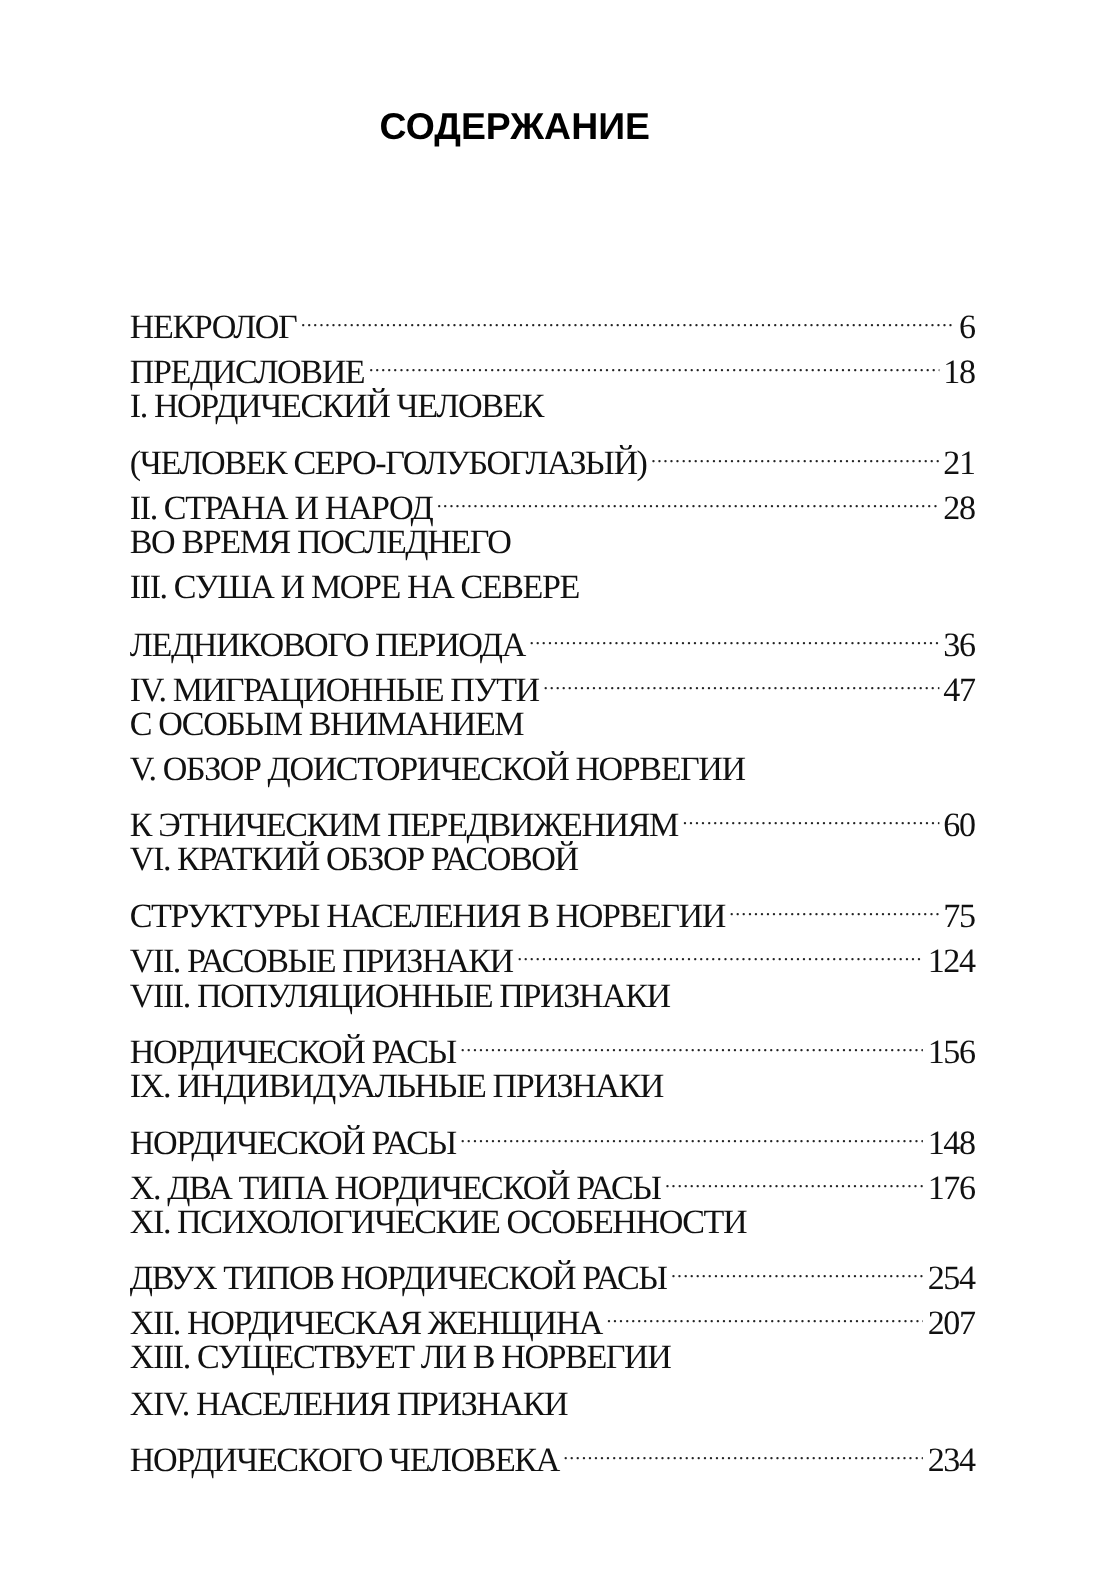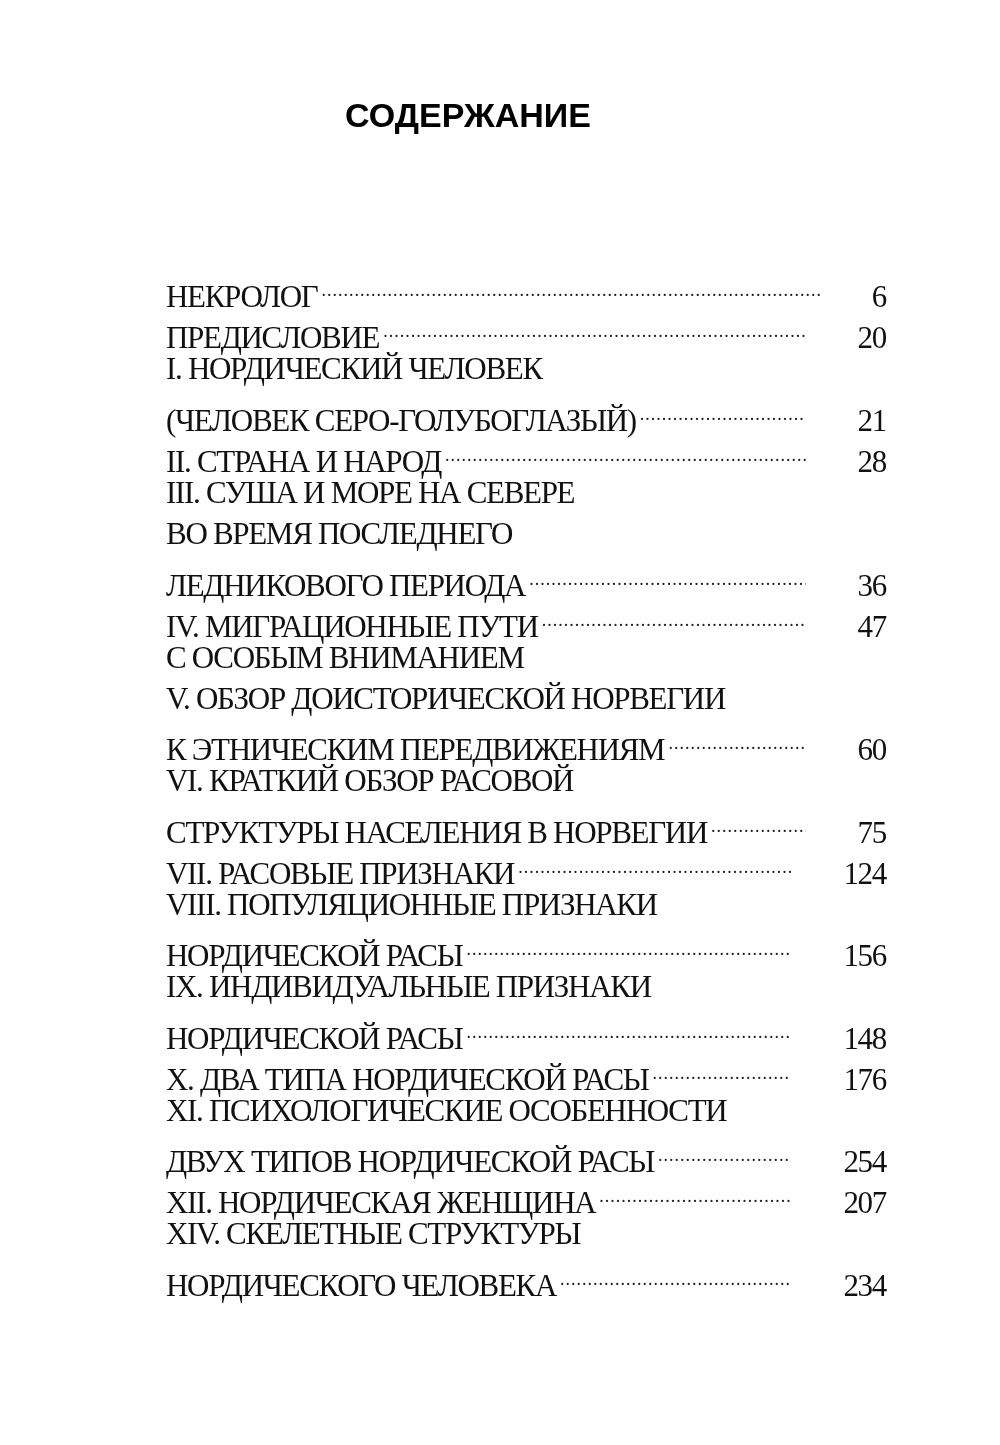--- a/index.html
+++ b/index.html
@@ -18,40 +18,40 @@
   .last .txt { flex: 0 0 auto; display: inline-block; }
   .leader {
     flex: 1 1 auto; overflow: hidden; margin: 0 4px; height: 41.2px; position: relative;
   }
   .leader::after {
     content: "..................................................................................................................................................................................................................";
     position: absolute; left: 0; bottom: 8px; font-size: 18px; line-height: 18px; letter-spacing: 1px; color: #222;
     white-space: nowrap;
   }
   .page { flex: 0 0 auto; text-align: right; }
-  .cond { font-stretch: condensed; letter-spacing: -1.3px; margin-left: 48px; }
+  .cond { font-stretch: condensed; letter-spacing: -1.3px; }
 </style>
 </head>
 <body>
 
 <div class="title">СОДЕРЖАНИЕ</div>
 
 <div class="toc">
   <div class="entry">
     <div class="last">
         <span class="txt cond">НЕКРОЛОГ</span>
         <span class="leader"></span>
         <span class="page cond">6</span>
       </div>
   </div>
   <div class="entry">
     <div class="last">
         <span class="txt cond">ПРЕДИСЛОВИЕ</span>
         <span class="leader"></span>
-        <span class="page cond">20</span>
+        <span class="page cond">18</span>
       </div>
   </div>
   <div class="entry">
     <div class="last">
         <span class="txt cond">I. НОРДИЧЕСКИЙ ЧЕЛОВЕК</span>
       </div>
     <div class="last">
         <span class="txt cond">(ЧЕЛОВЕК СЕРО-ГОЛУБОГЛАЗЫЙ)</span>
         <span class="leader"></span>
         <span class="page cond">21</span>
@@ -59,24 +59,24 @@
   </div>
   <div class="entry">
     <div class="last">
         <span class="txt cond">II. СТРАНА И НАРОД</span>
         <span class="leader"></span>
         <span class="page cond">28</span>
       </div>
   </div>
   <div class="entry">
     <div class="last">
-        <span class="txt cond">III. СУША И МОРЕ НА СЕВЕРЕ</span>
+        <span class="txt cond">ВО ВРЕМЯ ПОСЛЕДНЕГО</span>
       </div>
     <div class="last">
-        <span class="txt cond">ВО ВРЕМЯ ПОСЛЕДНЕГО</span>
+        <span class="txt cond">III. СУША И МОРЕ НА СЕВЕРЕ</span>
       </div>
     <div class="last">
         <span class="txt cond">ЛЕДНИКОВОГО ПЕРИОДА</span>
         <span class="leader"></span>
         <span class="page cond">36</span>
       </div>
   </div>
   <div class="entry">
     <div class="last">
         <span class="txt cond">IV. МИГРАЦИОННЫЕ ПУТИ</span>
@@ -152,24 +152,27 @@
       </div>
   </div>
   <div class="entry">
     <div class="last">
         <span class="txt cond">XII. НОРДИЧЕСКАЯ ЖЕНЩИНА</span>
         <span class="leader"></span>
         <span class="page cond">207</span>
       </div>
   </div>
   <div class="entry">
+    <div class="last">
+        <span class="txt cond">XIII. СУЩЕСТВУЕТ ЛИ В НОРВЕГИИ</span>
+      </div>
   </div>
   <div class="entry">
     <div class="last">
-        <span class="txt cond">XIV. СКЕЛЕТНЫЕ СТРУКТУРЫ</span>
+        <span class="txt cond">XIV. НАСЕЛЕНИЯ ПРИЗНАКИ</span>
       </div>
     <div class="last">
         <span class="txt cond">НОРДИЧЕСКОГО ЧЕЛОВЕКА</span>
         <span class="leader"></span>
         <span class="page cond">234</span>
       </div>
   </div>
 </div>
 
 </body></html>

